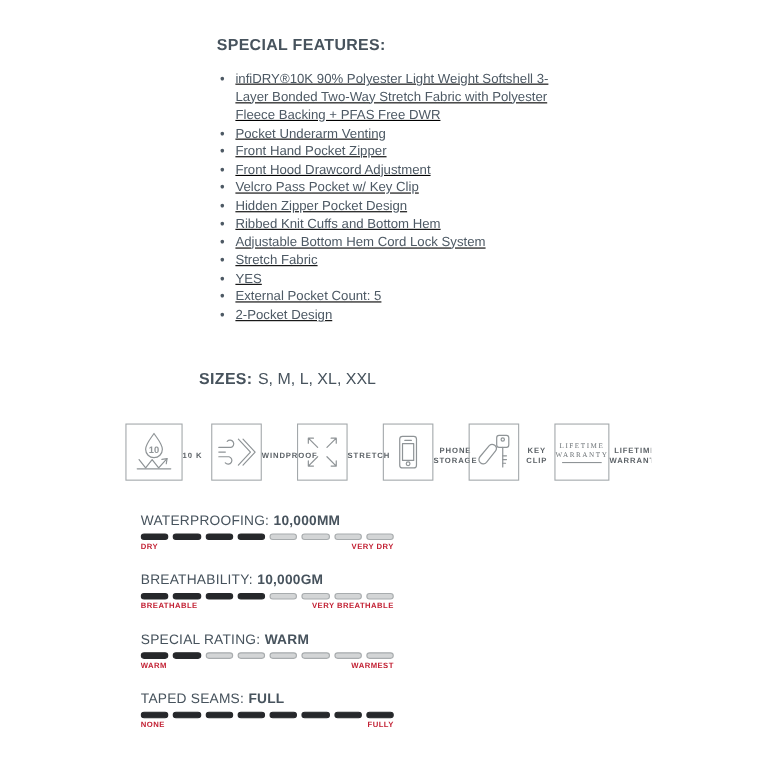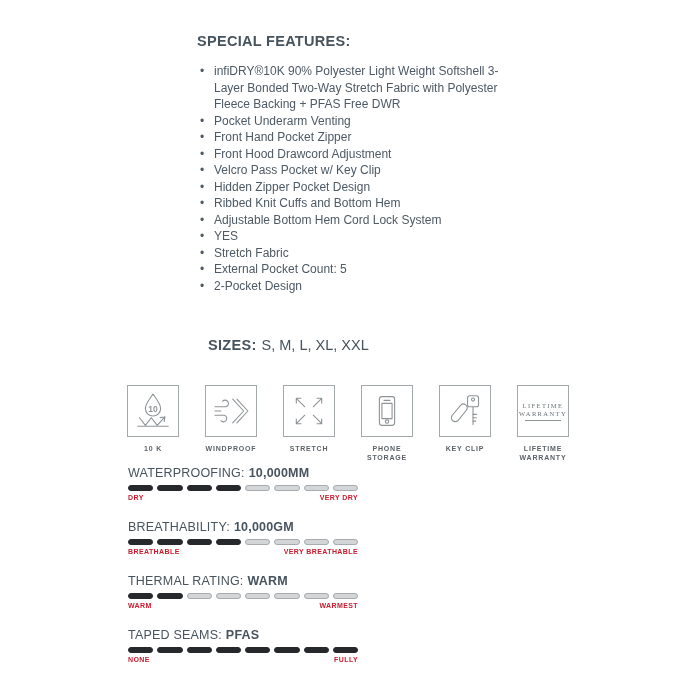--- a/index.html
+++ b/index.html
@@ -9,37 +9,37 @@
     --accent-red:#c22033; --text-dark:#47535d; --text-body:#4d5964;
     --bar-filled:#26282b; --bar-empty:#d3d5d6; --bar-empty-border:#a8acae;
     --icon-stroke:#8f9497; --icon-border:#a3a8ab; --icon-label:#5c6267;
   }
   
   .features { position:absolute; left:197px; top:33px; width:322px; }
   .features h3 {
     margin:0 0 14px 0; font-size:14.5px; font-weight:bold;
     color:var(--text-dark); letter-spacing:.3px;
   }
-  .features ul { margin:0; padding:0; list-style:none; }
+  .features ul { margin:0; padding:0; list-style:none;text-decoration:underline; }
   .features li {
     position:relative; padding-left:17px; font-size:12px; line-height:16.5px;
     color:var(--text-body);
   }
   .features li::before {
     content:"\2022"; position:absolute; left:3px; top:0; color:var(--text-body);
   }
   
   .sizes {
-    position:absolute; left:208px; top:337px; margin:0;
+    position:absolute; left:181px; top:337px; margin:0;
     font-size:14.5px; color:var(--text-dark);
   }
   .sizes .lbl { font-weight:bold; margin-right:5px; letter-spacing:.3px; }
   
   .icons-row { position:absolute; left:114px; top:385px; display:flex; }
-  .icon-cell { width:78px; display:flex; flex-direction:column; align-items:center; }
+  .icon-cell { width:78px; display:flex; flex-direction:row; align-items:center; }
   .icon-box {
     width:52px; height:52px; box-sizing:border-box;
     border:1px solid var(--icon-border);
     display:flex; align-items:center; justify-content:center;
   }
   .icon-box svg { display:block; }
   .icon-box svg text { font-family:"Liberation Sans", sans-serif; }
   .icon-label {
     margin-top:7px; font-size:7px; letter-spacing:.8px; line-height:9px;
     color:var(--icon-label); text-align:center; max-width:62px; font-weight:bold;
@@ -76,22 +76,22 @@
     <h3>SPECIAL FEATURES:</h3>
     <ul id="features-list">
         <li>infiDRY®10K 90% Polyester Light Weight Softshell 3-Layer Bonded Two-Way Stretch Fabric with Polyester Fleece Backing + PFAS Free DWR</li>
         <li>Pocket Underarm Venting</li>
         <li>Front Hand Pocket Zipper</li>
         <li>Front Hood Drawcord Adjustment</li>
         <li>Velcro Pass Pocket w/ Key Clip</li>
         <li>Hidden Zipper Pocket Design</li>
         <li>Ribbed Knit Cuffs and Bottom Hem</li>
         <li>Adjustable Bottom Hem Cord Lock System</li>
+        <li>Stretch Fabric</li>
         <li>YES</li>
-        <li>Stretch Fabric</li>
         <li>External Pocket Count: 5</li>
         <li>2-Pocket Design</li>
       </ul>
   </section>
 
   <p class="sizes">
     <span class="lbl">SIZES:</span><span>S, M, L, XL, XXL</span>
   </p>
 
   <div class="icons-row">
@@ -206,40 +206,40 @@
           <span class="seg"></span>
           <span class="seg"></span>
         </div>
     <div class="bar-labels">
       <span>BREATHABLE</span>
       <span>VERY BREATHABLE</span>
     </div>
   </div>
       <div class="rating-block">
     <div class="rating-title">
-      <span class="rt-label">THERMAL RATING:</span><span class="rt-value">WARM</span>
+      <span class="rt-label">SPECIAL RATING:</span><span class="rt-value">WARM</span>
     </div>
     <div class="bar">
           <span class="seg fill"></span>
           <span class="seg fill"></span>
           <span class="seg"></span>
           <span class="seg"></span>
           <span class="seg"></span>
           <span class="seg"></span>
           <span class="seg"></span>
           <span class="seg"></span>
         </div>
     <div class="bar-labels">
       <span>WARM</span>
       <span>WARMEST</span>
     </div>
   </div>
       <div class="rating-block">
     <div class="rating-title">
-      <span class="rt-label">TAPED SEAMS:</span><span class="rt-value">PFAS</span>
+      <span class="rt-label">TAPED SEAMS:</span><span class="rt-value">FULL</span>
     </div>
     <div class="bar">
           <span class="seg fill"></span>
           <span class="seg fill"></span>
           <span class="seg fill"></span>
           <span class="seg fill"></span>
           <span class="seg fill"></span>
           <span class="seg fill"></span>
           <span class="seg fill"></span>
           <span class="seg fill"></span>

